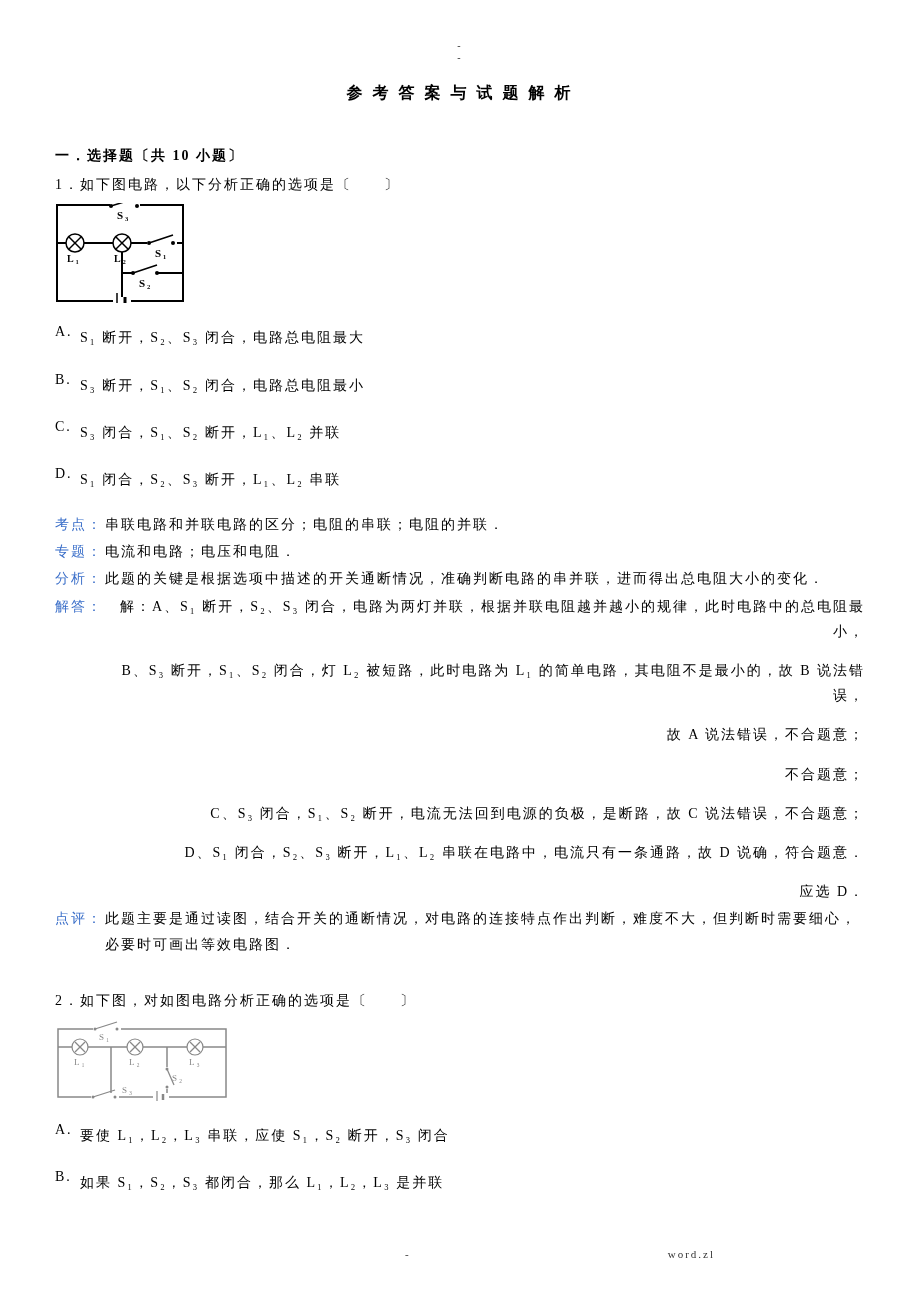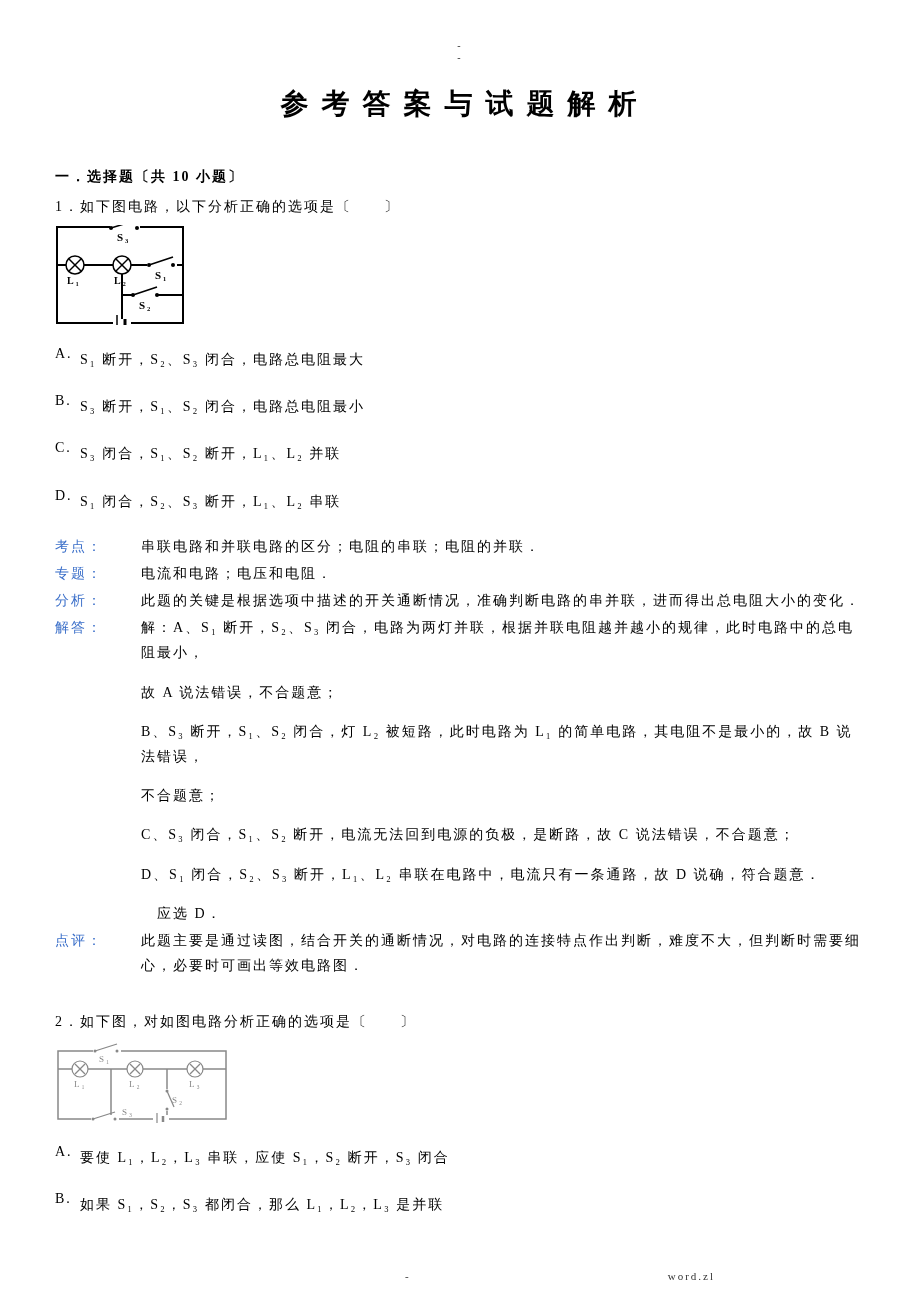--- a/index.html
+++ b/index.html
@@ -19,21 +19,21 @@
     }
     .top-dashes {
       text-align: center;
       font-size: 10px;
       color: #333;
       line-height: 1.2;
       margin-bottom: 15px;
     }
     .title {
       text-align: center;
-      font-size: 28px;
+      font-size: 16px;
       font-weight: bold;
       margin: 15px 0 35px 0;
       letter-spacing: 3px;
     }
     .section-header {
       font-weight: bold;
       margin-bottom: 4px;
     }
     .question-text {
       margin-bottom: 6px;
@@ -55,33 +55,33 @@
       flex: 1;
       padding-top: 6px;
     }
     .analysis-block {
       margin-top: 20px;
     }
     .analysis-row {
       display: flex;
       align-items: flex-start;
       margin-bottom: 2px;
-      gap: 36px;
     }
     .analysis-label {
       width: 50px;
       flex-shrink: 0;
       color: #3b6fc9;
       padding-top: 0;
     }
     .analysis-content {
       flex: 1;
     }
     .analysis-content p {
       margin-bottom: 14px;
+      text-align: right;
     }
     .analysis-content p:last-child {
       margin-bottom: 0;
       margin-left: 16px;
     }
     .footer {
       display: flex;
       justify-content: space-between;
       margin-top: 50px;
       font-size: 11px;
@@ -180,22 +180,22 @@
     <div class="analysis-content">电流和电路；电压和电阻．</div>
   </div>
   <div class="analysis-row">
     <div class="analysis-label">分析：</div>
     <div class="analysis-content">此题的关键是根据选项中描述的开关通断情况，准确判断电路的串并联，进而得出总电阻大小的变化．</div>
   </div>
   <div class="analysis-row">
     <div class="analysis-label">解答：</div>
     <div class="analysis-content">
       <p>解：A、S₁ 断开，S₂、S₃ 闭合，电路为两灯并联，根据并联电阻越并越小的规律，此时电路中的总电阻最小，</p>
+      <p>B、S₃ 断开，S₁、S₂ 闭合，灯 L₂ 被短路，此时电路为 L₁ 的简单电路，其电阻不是最小的，故 B 说法错误，</p>
       <p>故 A 说法错误，不合题意；</p>
-      <p>B、S₃ 断开，S₁、S₂ 闭合，灯 L₂ 被短路，此时电路为 L₁ 的简单电路，其电阻不是最小的，故 B 说法错误，</p>
       <p>不合题意；</p>
       <p>C、S₃ 闭合，S₁、S₂ 断开，电流无法回到电源的负极，是断路，故 C 说法错误，不合题意；</p>
       <p>D、S₁ 闭合，S₂、S₃ 断开，L₁、L₂ 串联在电路中，电流只有一条通路，故 D 说确，符合题意．</p>
       <p>应选 D．</p>
     </div>
   </div>
   <div class="analysis-row">
     <div class="analysis-label">点评：</div>
     <div class="analysis-content">此题主要是通过读图，结合开关的通断情况，对电路的连接特点作出判断，难度不大，但判断时需要细心，必要时可画出等效电路图．</div>
   </div>

